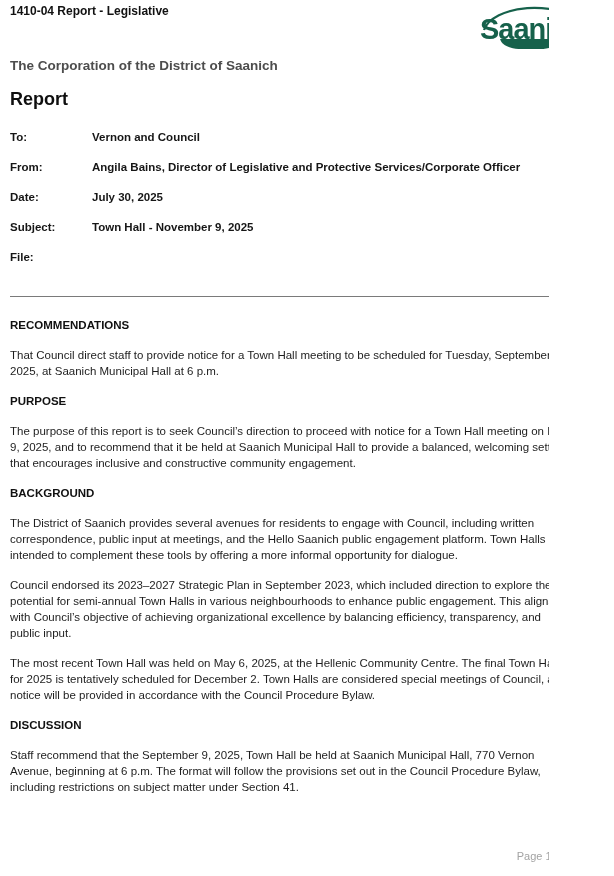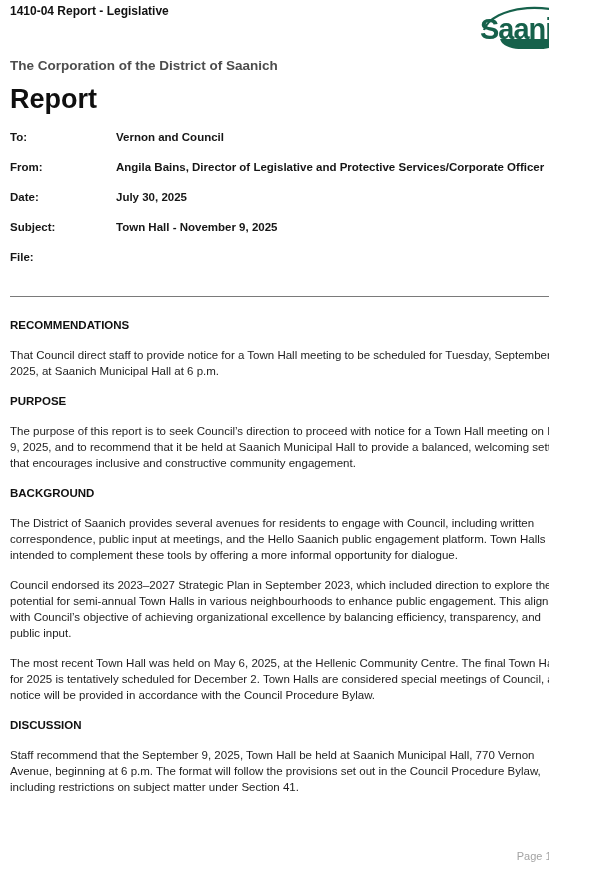--- a/index.html
+++ b/index.html
@@ -36,36 +36,36 @@
     text-align: left;
     font-size: 13.5px;
     font-weight: bold;
     color: #4d4d4d;
   }
   .report-title {
     position: absolute;
     top: 84px;
     left: 10px;
     margin: 0;
-    font-size: 27px;
+    font-size: 18px;
     font-weight: bold;
     color: #0f0f0f;
     line-height: 30px;
   }
   .meta {
     position: absolute;
     top: 129px;
     left: 10px;
     width: 563px;
     font-size: 11.5px;
     font-weight: bold;
     line-height: 16px;
     color: #161616;
   }
-  .meta-row { display: flex; margin-bottom: 14px; gap: 24px; }
+  .meta-row { display: flex; margin-bottom: 14px; }
   .meta-label { flex: 0 0 82px; width: 82px; }
   .meta-value { flex: 1; }
   .divider {
     position: absolute;
     top: 296px;
     left: 10px;
     width: 563px;
     margin: 0;
     border: none;
     border-top: 1px solid #7a7a7a;

